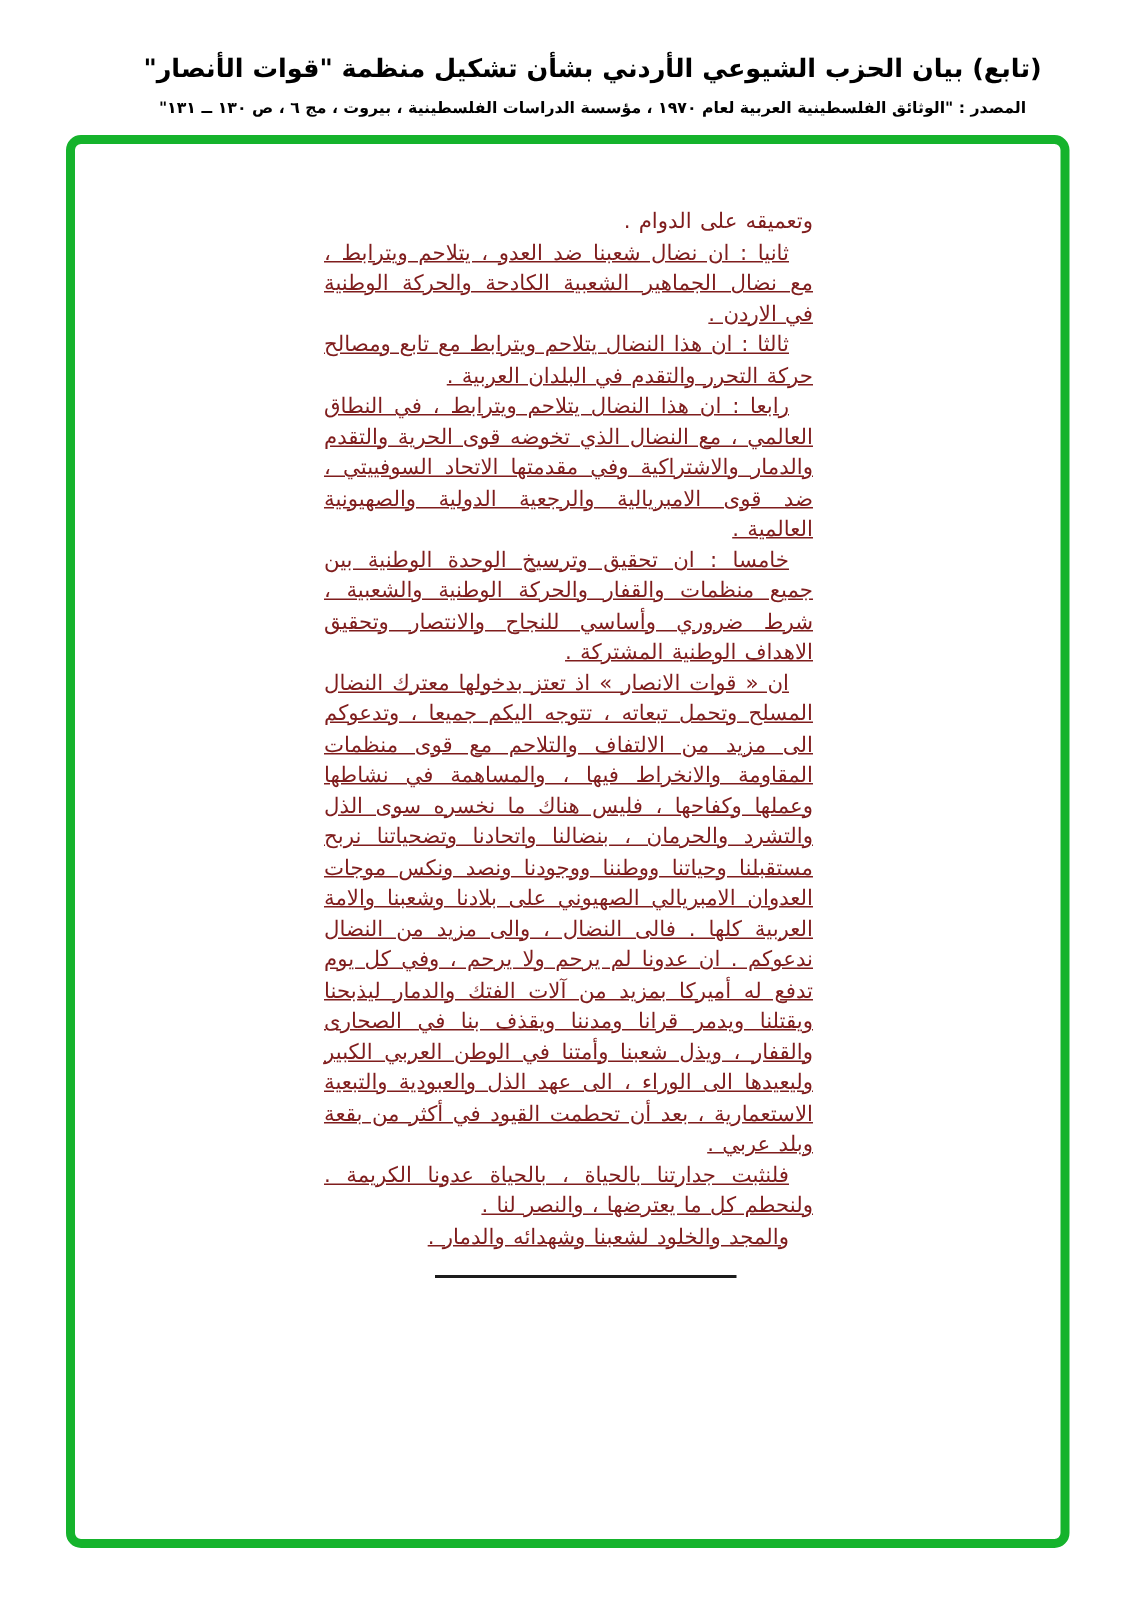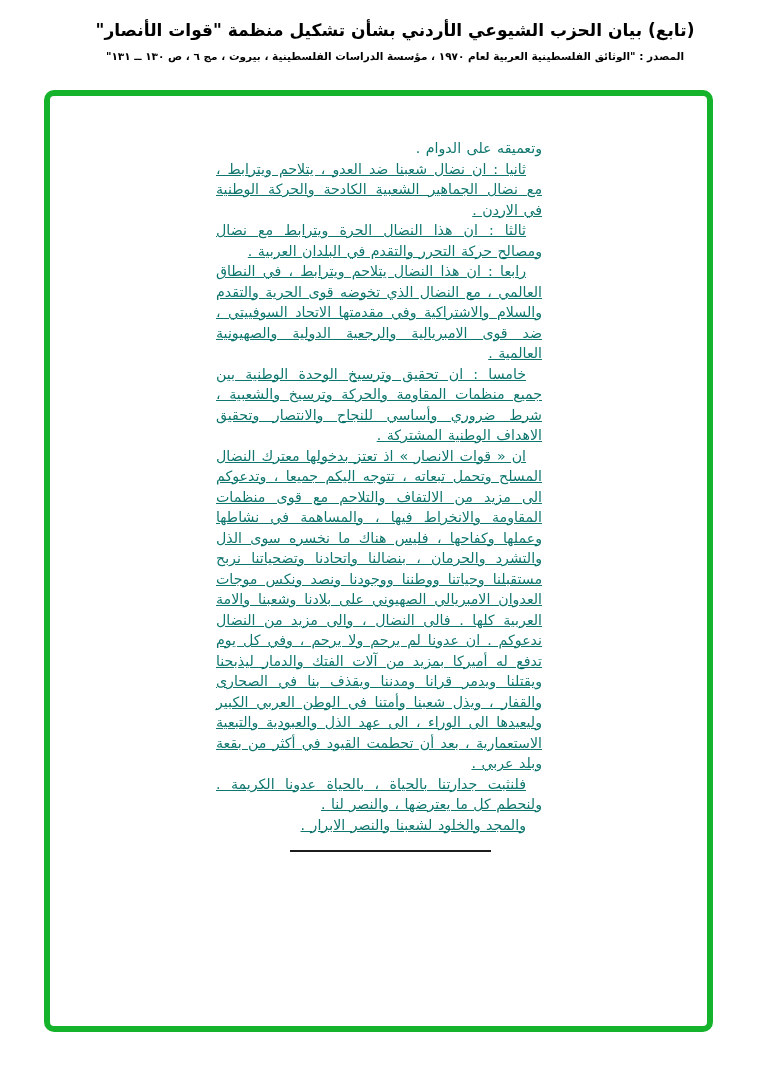--- a/index.html
+++ b/index.html
@@ -9,21 +9,21 @@
     }
     body {
       width: 758px;
       height: 1078px;
       position: relative;
       overflow: hidden;
       font-family: "DejaVu Sans", sans-serif;
     }
     .header {
       position: absolute;
-      top: 20px;
+      top: 36px;
       left: 0;
       right: 0;
       text-align: center;
       direction: rtl;
       padding-left: 32px;
     }
     .doc-title {
       font-size: 17px;
       font-weight: bold;
       color: #000000;
@@ -52,21 +52,21 @@
       left: 216px;
       width: 326px;
       direction: rtl;
     }
     .doc-column p {
       margin: 0;
       padding: 0;
       font-size: 14.2px;
       line-height: 20.5px;
       text-align: justify;
-      color: #0f766e;
+      color: #7f1d1d;
       word-spacing: 1px;
     }
     .doc-column p.indent {
       text-indent: 16px;
       text-decoration: underline;
     }
     .end-divider {
       position: absolute;
       top: 850px;
       left: 290px;
@@ -81,21 +81,21 @@
 <div class="header">
   <div class="doc-title">(تابع) بيان الحزب الشيوعي الأردني بشأن تشكيل منظمة "قوات الأنصار"</div>
   <div class="doc-source">المصدر : "الوثائق الفلسطينية العربية لعام ١٩٧٠ ، مؤسسة الدراسات الفلسطينية ، بيروت ، مج ٦ ، ص ١٣٠ ــ ١٣١"</div>
 </div>
 
 <div class="green-frame"></div>
 
 <div class="doc-column">
     <p>وتعميقه على الدوام .</p>
     <p class="indent">ثانيا : ان نضال شعبنا ضد العدو ، يتلاحم ويترابط ، مع نضال الجماهير الشعبية الكادحة والحركة الوطنية في الاردن .</p>
-    <p class="indent">ثالثا : ان هذا النضال الحرة ويترابط مع نضال ومصالح حركة التحرر والتقدم في البلدان العربية .</p>
-    <p class="indent">رابعا : ان هذا النضال يتلاحم ويترابط ، في النطاق العالمي ، مع النضال الذي تخوضه قوى الحرية والتقدم والسلام والاشتراكية وفي مقدمتها الاتحاد السوفييتي ، ضد قوى الامبريالية والرجعية الدولية والصهيونية العالمية .</p>
-    <p class="indent">خامسا : ان تحقيق وترسيخ الوحدة الوطنية بين جميع منظمات المقاومة والحركة وترسيخ والشعبية ، شرط ضروري وأساسي للنجاح والانتصار وتحقيق الاهداف الوطنية المشتركة .</p>
+    <p class="indent">ثالثا : ان هذا النضال يتلاحم ويترابط مع تابع ومصالح حركة التحرر والتقدم في البلدان العربية .</p>
+    <p class="indent">رابعا : ان هذا النضال يتلاحم ويترابط ، في النطاق العالمي ، مع النضال الذي تخوضه قوى الحرية والتقدم والدمار والاشتراكية وفي مقدمتها الاتحاد السوفييتي ، ضد قوى الامبريالية والرجعية الدولية والصهيونية العالمية .</p>
+    <p class="indent">خامسا : ان تحقيق وترسيخ الوحدة الوطنية بين جميع منظمات والقفار والحركة الوطنية والشعبية ، شرط ضروري وأساسي للنجاح والانتصار وتحقيق الاهداف الوطنية المشتركة .</p>
     <p class="indent">ان « قوات الانصار » اذ تعتز بدخولها معترك النضال المسلح وتحمل تبعاته ، تتوجه اليكم جميعا ، وتدعوكم الى مزيد من الالتفاف والتلاحم مع قوى منظمات المقاومة والانخراط فيها ، والمساهمة في نشاطها وعملها وكفاحها ، فليس هناك ما نخسره سوى الذل والتشرد والحرمان ، بنضالنا واتحادنا وتضحياتنا نربح مستقبلنا وحياتنا ووطننا ووجودنا ونصد ونكس موجات العدوان الامبريالي الصهيوني على بلادنا وشعبنا والامة العربية كلها . فالى النضال ، والى مزيد من النضال ندعوكم . ان عدونا لم يرحم ولا يرحم ، وفي كل يوم تدفع له أميركا بمزيد من آلات الفتك والدمار ليذبحنا ويقتلنا ويدمر قرانا ومدننا ويقذف بنا في الصحارى والقفار ، ويذل شعبنا وأمتنا في الوطن العربي الكبير وليعيدها الى الوراء ، الى عهد الذل والعبودية والتبعية الاستعمارية ، بعد أن تحطمت القيود في أكثر من بقعة وبلد عربي .</p>
     <p class="indent">فلنثبت جدارتنا بالحياة ، بالحياة عدونا الكريمة . ولنحطم كل ما يعترضها ، والنصر لنا .</p>
-    <p class="indent">والمجد والخلود لشعبنا والنصر الابرار .</p>
+    <p class="indent">والمجد والخلود لشعبنا وشهدائه والدمار .</p>
   </div>
 
 <div class="end-divider"></div>
 
 </body></html>

